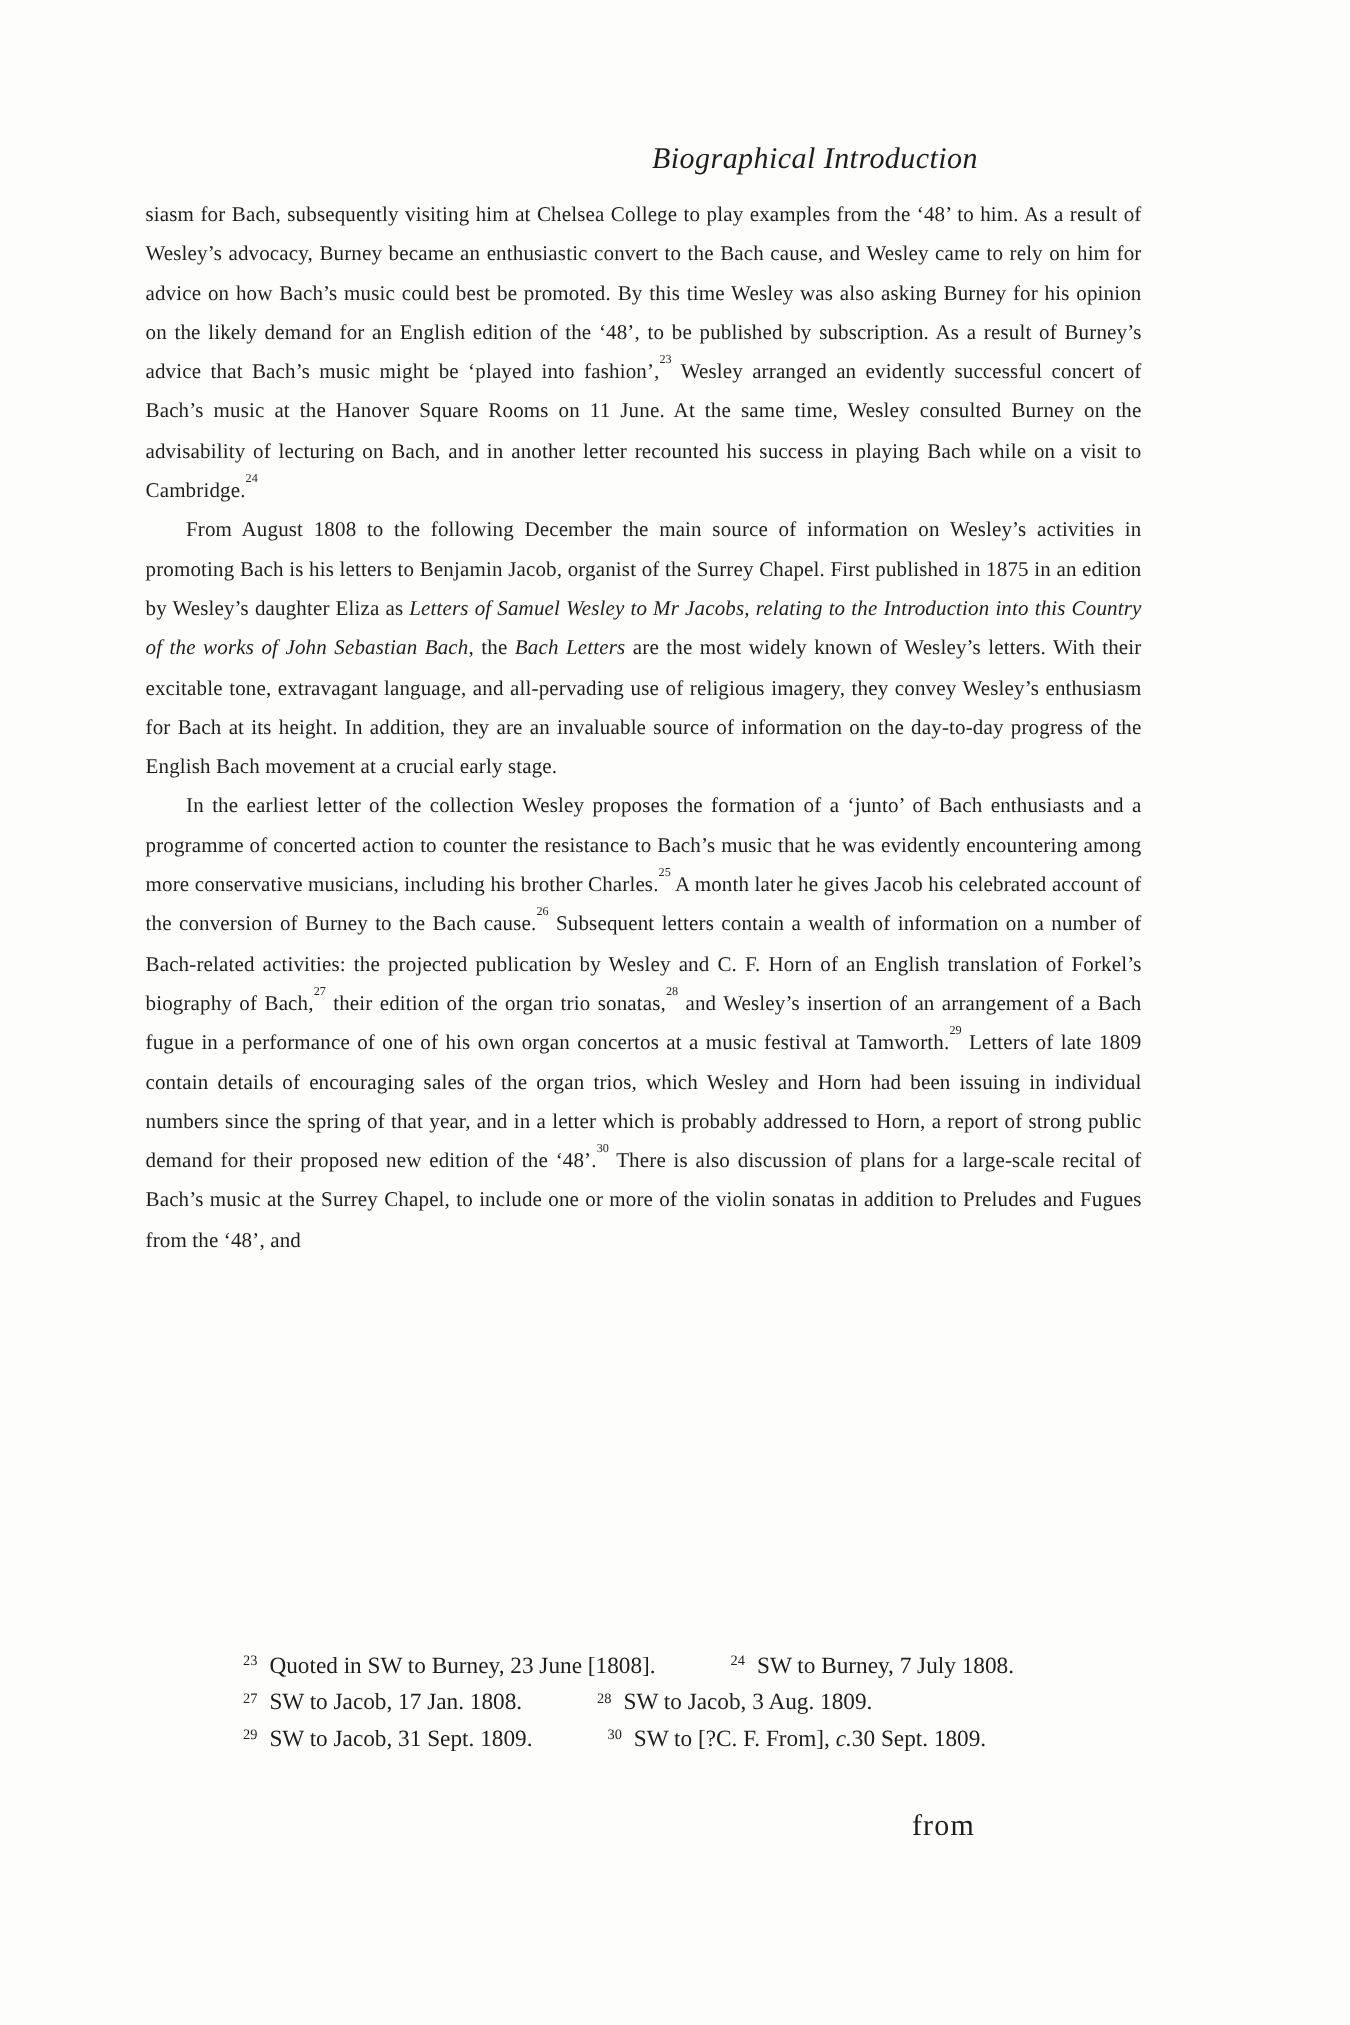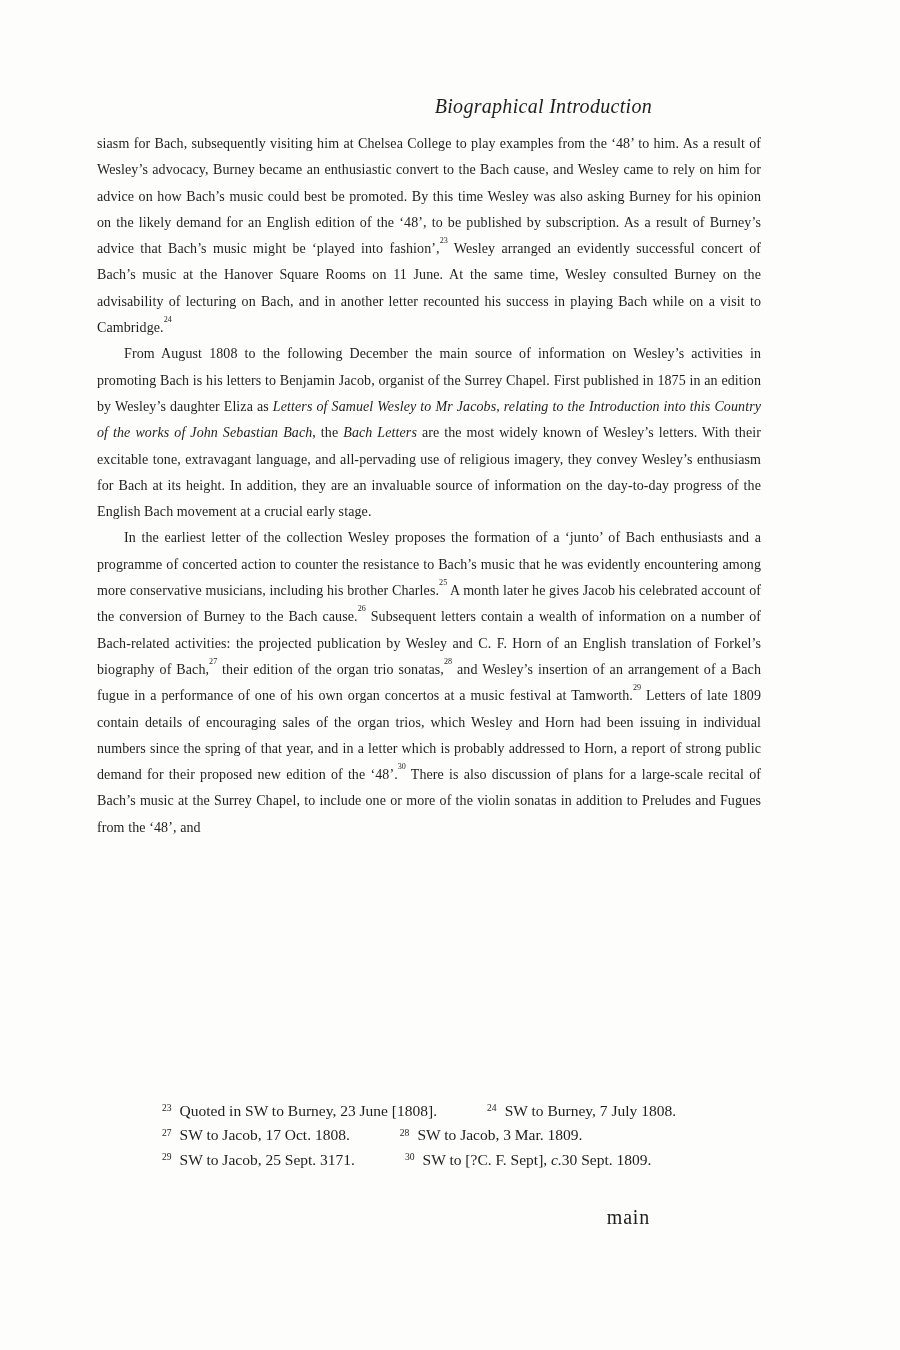--- a/index.html
+++ b/index.html
@@ -93,18 +93,18 @@
   <div class="running-head">Biographical Introduction</div>
 
   <div class="body-text">
       <p><span>siasm for Bach, subsequently visiting him at Chelsea College to play examples from the ‘48’ to him. As a result of Wesley’s advocacy, Burney became an enthusiastic convert to the Bach cause, and Wesley came to rely on him for advice on how Bach’s music could best be promoted. By this time Wesley was also asking Burney for his opinion on the likely demand for an English edition of the ‘48’, to be published by subscription. As a result of Burney’s advice that Bach’s music might be ‘played into fashion’,</span><sup class="fn-marker">23</sup><span> Wesley arranged an evidently successful concert of Bach’s music at the Hanover Square Rooms on 11 June. At the same time, Wesley consulted Burney on the advisability of lecturing on Bach, and in another letter recounted his success in playing Bach while on a visit to Cambridge.</span><sup class="fn-marker">24</sup></p>
       <p class="indent"><span>From August 1808 to the following December the main source of information on Wesley’s activities in promoting Bach is his letters to Benjamin Jacob, organist of the Surrey Chapel. First published in 1875 in an edition by Wesley’s daughter Eliza as </span><i>Letters of Samuel Wesley to Mr Jacobs, relating to the Introduction into this Country of the works of John Sebastian Bach</i><span>, the </span><i>Bach Letters</i><span> are the most widely known of Wesley’s letters. With their excitable tone, extravagant language, and all-pervading use of religious imagery, they convey Wesley’s enthusiasm for Bach at its height. In addition, they are an invaluable source of information on the day-to-day progress of the English Bach movement at a crucial early stage.</span></p>
       <p class="indent"><span>In the earliest letter of the collection Wesley proposes the formation of a ‘junto’ of Bach enthusiasts and a programme of concerted action to counter the resistance to Bach’s music that he was evidently encountering among more conservative musicians, including his brother Charles.</span><sup class="fn-marker">25</sup><span> A month later he gives Jacob his celebrated account of the conversion of Burney to the Bach cause.</span><sup class="fn-marker">26</sup><span> Subsequent letters contain a wealth of information on a number of Bach-related activities: the projected publication by Wesley and C. F. Horn of an English translation of Forkel’s biography of Bach,</span><sup class="fn-marker">27</sup><span> their edition of the organ trio sonatas,</span><sup class="fn-marker">28</sup><span> and Wesley’s insertion of an arrangement of a Bach fugue in a performance of one of his own organ concertos at a music festival at Tamworth.</span><sup class="fn-marker">29</sup><span> Letters of late 1809 contain details of encouraging sales of the organ trios, which Wesley and Horn had been issuing in individual numbers since the spring of that year, and in a letter which is probably addressed to Horn, a report of strong public demand for their proposed new edition of the ‘48’.</span><sup class="fn-marker">30</sup><span> There is also discussion of plans for a large-scale recital of Bach’s music at the Surrey Chapel, to include one or more of the violin sonatas in addition to Preludes and Fugues from the ‘48’, and</span></p>
     </div>
 
   <div class="footnotes">
       <div class="fn-row"><span><span class="fn-num">23</span><span>Quoted in SW to Burney, 23 June [1808].</span></span><span class="fn-gap"></span><span><span class="fn-num">24</span><span>SW to Burney, 7 July 1808.</span></span></div>
-      <div class="fn-row"><span><span class="fn-num">27</span><span>SW to Jacob, 17 Oct. 1808.</span></span><span class="fn-gap"></span><span><span class="fn-num">28</span><span>SW to Jacob, 3 Mar. 1809.</span></span></div>
-      <div class="fn-row"><span><span class="fn-num">29</span><span>SW to Jacob, 25 Sept. 3171.</span></span><span class="fn-gap"></span><span><span class="fn-num">30</span><span>SW to [?C. F. Sept], </span><i>c.</i><span>30 Sept. 1809.</span></span></div>
+      <div class="fn-row"><span><span class="fn-num">27</span><span>SW to Jacob, 17 Jan. 1808.</span></span><span class="fn-gap"></span><span><span class="fn-num">28</span><span>SW to Jacob, 3 Aug. 1809.</span></span></div>
+      <div class="fn-row"><span><span class="fn-num">29</span><span>SW to Jacob, 31 Sept. 1809.</span></span><span class="fn-gap"></span><span><span class="fn-num">30</span><span>SW to [?C. F. From], </span><i>c.</i><span>30 Sept. 1809.</span></span></div>
     </div>
 
-  <div class="page-number">main</div>
+  <div class="page-number">from</div>
 </div>
 
 </body></html>

